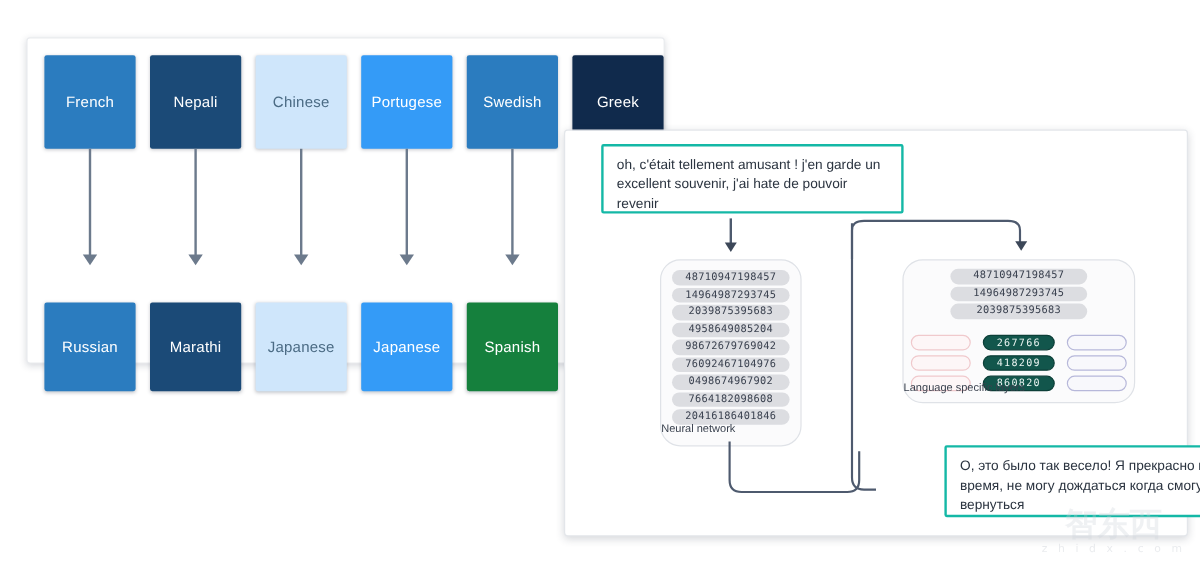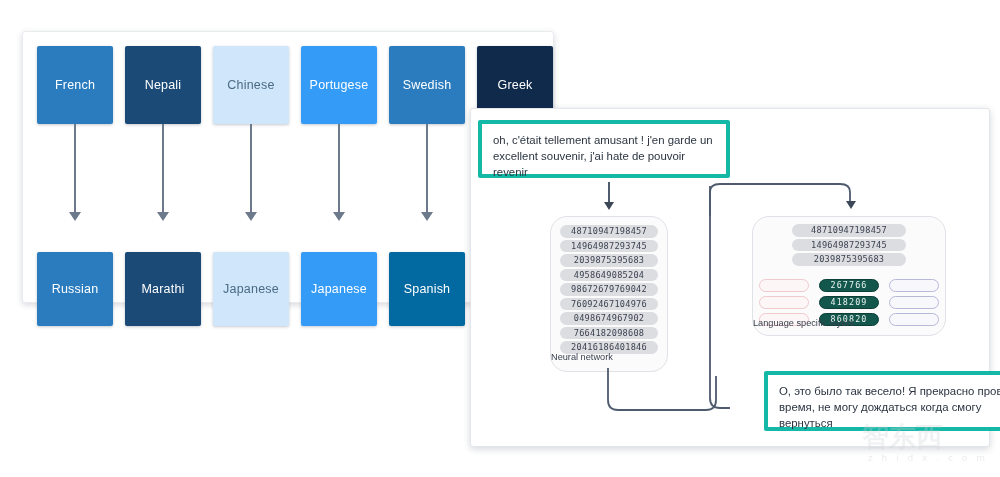--- a/index.html
+++ b/index.html
@@ -35,23 +35,24 @@
     border-top:9px solid #6c7a8c;
   }
 
   
   #right-panel{
     position:absolute;left:470px;top:108px;width:518px;height:337px;
     background:#ffffff;border:1px solid #e3e6ea;border-radius:3px;
     box-shadow:0 2px 7px rgba(40,50,70,.20);
   }
   .txt-card{
-    position:absolute;background:#ffffff;border:4px solid #14b8a6;border-radius:2px;
+    position:absolute;background:#ffffff;border:2px solid #14b8a6;border-radius:2px;
     color:#2b3440;font-size:11.4px;line-height:16.2px;padding:8px 10px 9px 11px;
     box-sizing:border-box;
+    margin-left:23px;
   }
   #src-text{left:478px;top:120px;width:252px;height:58px;}
   #out-text{left:764px;top:371px;width:280px;height:60px;}
 
   .proc-card{
     position:absolute;background:#fbfbfc;border:1px solid #dfe2e7;border-radius:17px;
     box-sizing:border-box;
   }
   #nn-card{left:550px;top:216px;width:118px;height:156px;}
   #lsl-card{left:752px;top:216px;width:194px;height:120px;}
@@ -146,21 +147,21 @@
     </div>
     <div class="lang-box bottom" style="left:102px;top:190px;background:#1b4a77;">
       <span>Marathi</span>
     </div>
     <div class="lang-box bottom light" style="left:190px;top:190px;background:#cfe6fb;">
       <span>Japanese</span>
     </div>
     <div class="lang-box bottom" style="left:278px;top:190px;background:#349bf7;">
       <span>Japanese</span>
     </div>
-    <div class="lang-box bottom" style="left:366px;top:190px;background:#0369a1;">
+    <div class="lang-box bottom" style="left:366px;top:190px;background:#15803d;">
       <span>Spanish</span>
     </div>
   </div>
 
   <div id="right-panel"></div>
 
   <div class="txt-card" id="src-text">
     <span>oh, c'était tellement amusant ! j'en garde un excellent souvenir, j'ai hate de pouvoir revenir</span>
   </div>
 
@@ -221,17 +222,17 @@
 
   <svg class="elbow" style="left:700px;top:186px;" width="30" height="230">
     <path d="M 10 0 L 10 212 Q 10 222 20 222 L 30 222" fill="none" stroke="#4e5a6e" stroke-width="1.8"></path>
   </svg>
 
   <div class="txt-card" id="out-text">
     <span>О, это было так весело! Я прекрасно провел время, не могу дождаться когда смогу вернуться</span>
   </div>
 
   <div id="watermark">
-    <div style="font-size:27px;color:#cdd3da;font-weight:bold;line-height:28px;">智东西</div>
+    <div style="font-size:27px;color:#cdd3da;text-align:center;font-weight:bold;line-height:28px;">智东西</div>
     <div id="wm-text" style="margin-top:2px;">z h i d x . c o m</div>
   </div>
 
 </div>
 
 </body></html>

